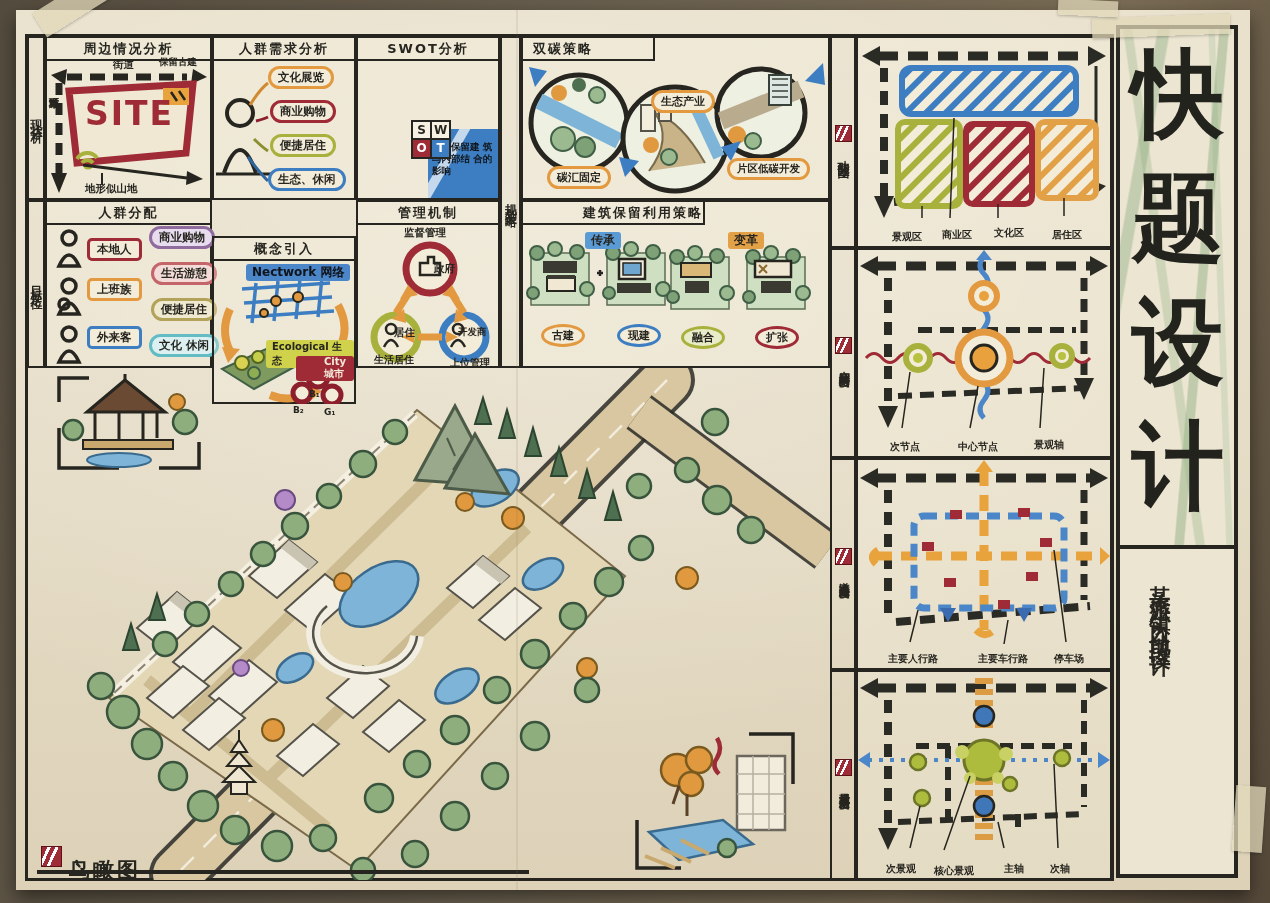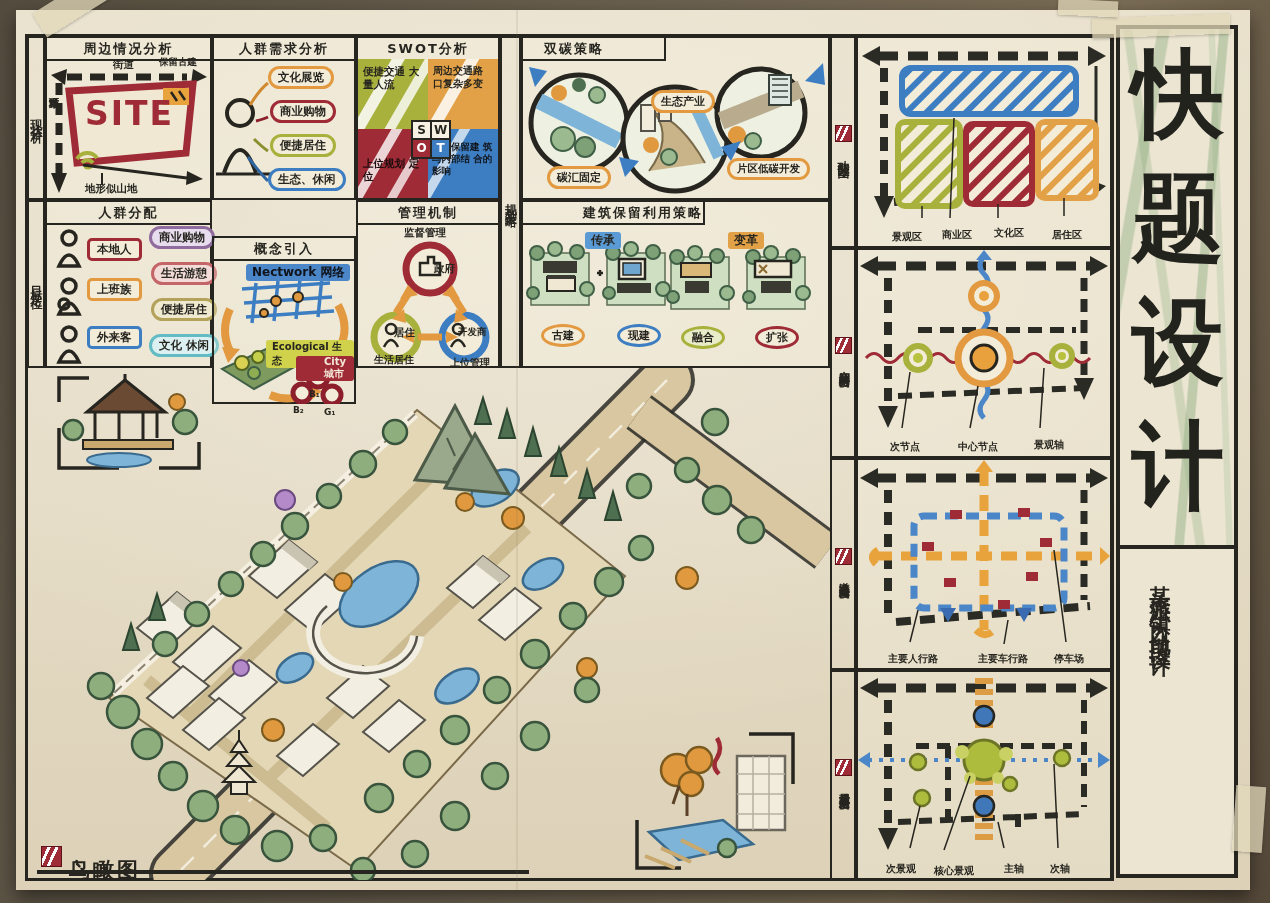--- a/index.html
+++ b/index.html
@@ -96,44 +96,32 @@
         <path d="M34,96 Q46,112 54,120" stroke="#2f66a0" stroke-width="3" fill="none"></path>
       </svg>
       <div class="bub" style="left:54px;top:28px;border-color:#e2993f;">文化展览</div>
       <div class="bub" style="left:56px;top:62px;border-color:#9e2b35;">商业购物</div>
       <div class="bub" style="left:56px;top:96px;border-color:#a8b13c;">便捷居住</div>
       <div class="bub" style="left:54px;top:130px;border-color:#3d7ec2;">生态、休闲</div>
     </div>
 
     <div class="cell" style="left:340px;top:26px;width:144px;height:164px;">
       <div class="ptitle">SWOT分析</div>
-      <div class="quad" style="left:0;top:21px;width:70px;height:70px;background:#a8b13c;
-           background-image:linear-gradient(120deg,transparent 30%,rgba(255,255,255,.85) 31% 42%,transparent 43%),linear-gradient(120deg,transparent 60%,rgba(255,255,255,.8) 61% 70%,transparent 71%);">
-        <div class="lbl" style="left:5px;top:6px;width:60px;white-space:normal;font-size:10.5px;">便捷交通 大量人流</div>
-      </div>
-      <div class="quad" style="left:70px;top:21px;width:70px;height:70px;background:#e2a146;
-           background-image:linear-gradient(120deg,transparent 34%,rgba(255,255,255,.85) 35% 46%,transparent 47%);">
-        <div class="lbl" style="left:5px;top:6px;width:62px;white-space:normal;font-size:10px;">周边交通路 口复杂多变</div>
-      </div>
-      <div class="quad" style="left:0;top:91px;width:70px;height:69px;background:#9e2b35;
-           background-image:linear-gradient(120deg,transparent 30%,rgba(255,255,255,.8) 31% 40%,transparent 41%),linear-gradient(120deg,transparent 62%,rgba(255,255,255,.75) 63% 71%,transparent 72%);">
-        <div class="lbl" style="left:5px;top:28px;width:60px;white-space:normal;font-size:10.5px;color:#1d0d0e;">上位规划 定位</div>
-      </div>
       <div class="quad" style="left:70px;top:91px;width:70px;height:69px;background:#3d7ec2;
            background-image:linear-gradient(120deg,transparent 28%,rgba(255,255,255,.7) 29% 38%,transparent 39%);">
         <div class="lbl" style="left:4px;top:12px;width:64px;white-space:normal;font-size:9.5px;color:#11161c;">周边保留建 筑与内部结 合的影响</div>
       </div>
       <div class="swletter" style="left:53px;top:82px;">S</div>
       <div class="swletter" style="left:72px;top:82px;">W</div>
       <div class="swletter" style="left:53px;top:100px;background:#9e2b35;color:#fff;">O</div>
       <div class="swletter" style="left:72px;top:100px;background:#3d7ec2;color:#fff;">T</div>
     </div>
 
     <div class="cell" style="left:505px;top:26px;width:309px;height:164px;">
-      <div class="ptitle" style="text-align:left;padding-left:21px;width:120px;border-right:2px solid #26251f;">双碳策略</div>
+      <div class="ptitle" style="text-align:left;padding-left:10px;width:120px;border-right:2px solid #26251f;">双碳策略</div>
       <svg width="305" height="137" viewBox="0 0 305 137">
         <g>
           <circle cx="56" cy="62" r="48" fill="#eef0e2" stroke="#26251f" stroke-width="5"></circle>
           <path d="M16,40 L96,80" stroke="#7db4d8" stroke-width="16"></path>
           <circle cx="40" cy="78" r="12" fill="#9cba8f" stroke="#3f5f46" stroke-width="2"></circle>
           <circle cx="62" cy="86" r="10" fill="#7ea177" stroke="#3f5f46" stroke-width="2"></circle>
           <circle cx="36" cy="32" r="8" fill="#e0993f"></circle>
             <circle cx="56" cy="24" r="7" fill="#4e7050"></circle>
           <circle cx="74" cy="34" r="8" fill="#9cba8f" stroke="#3f5f46" stroke-width="2"></circle>
         </g>

